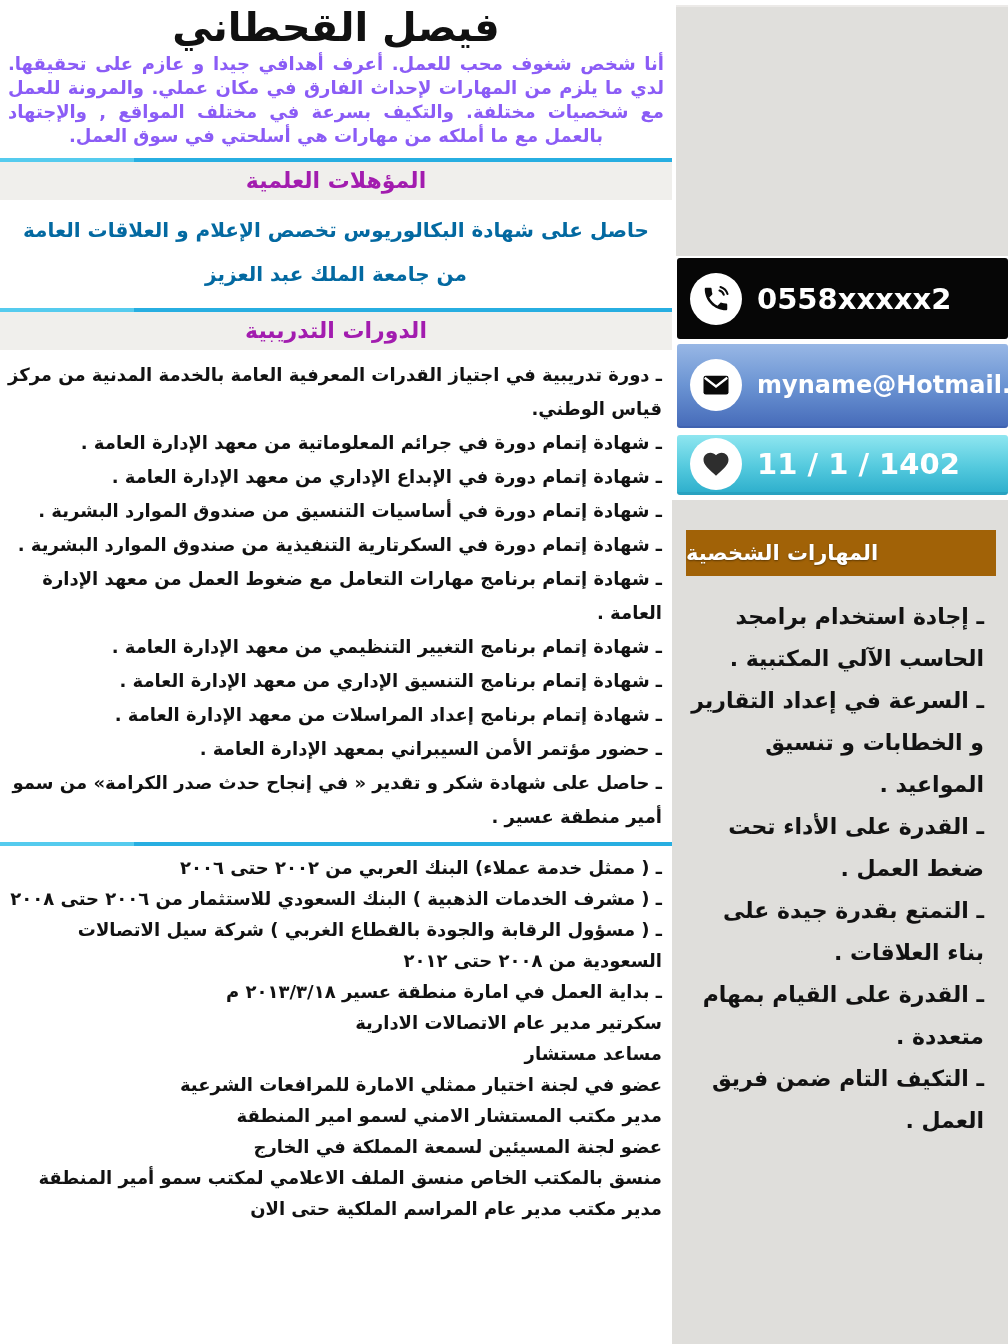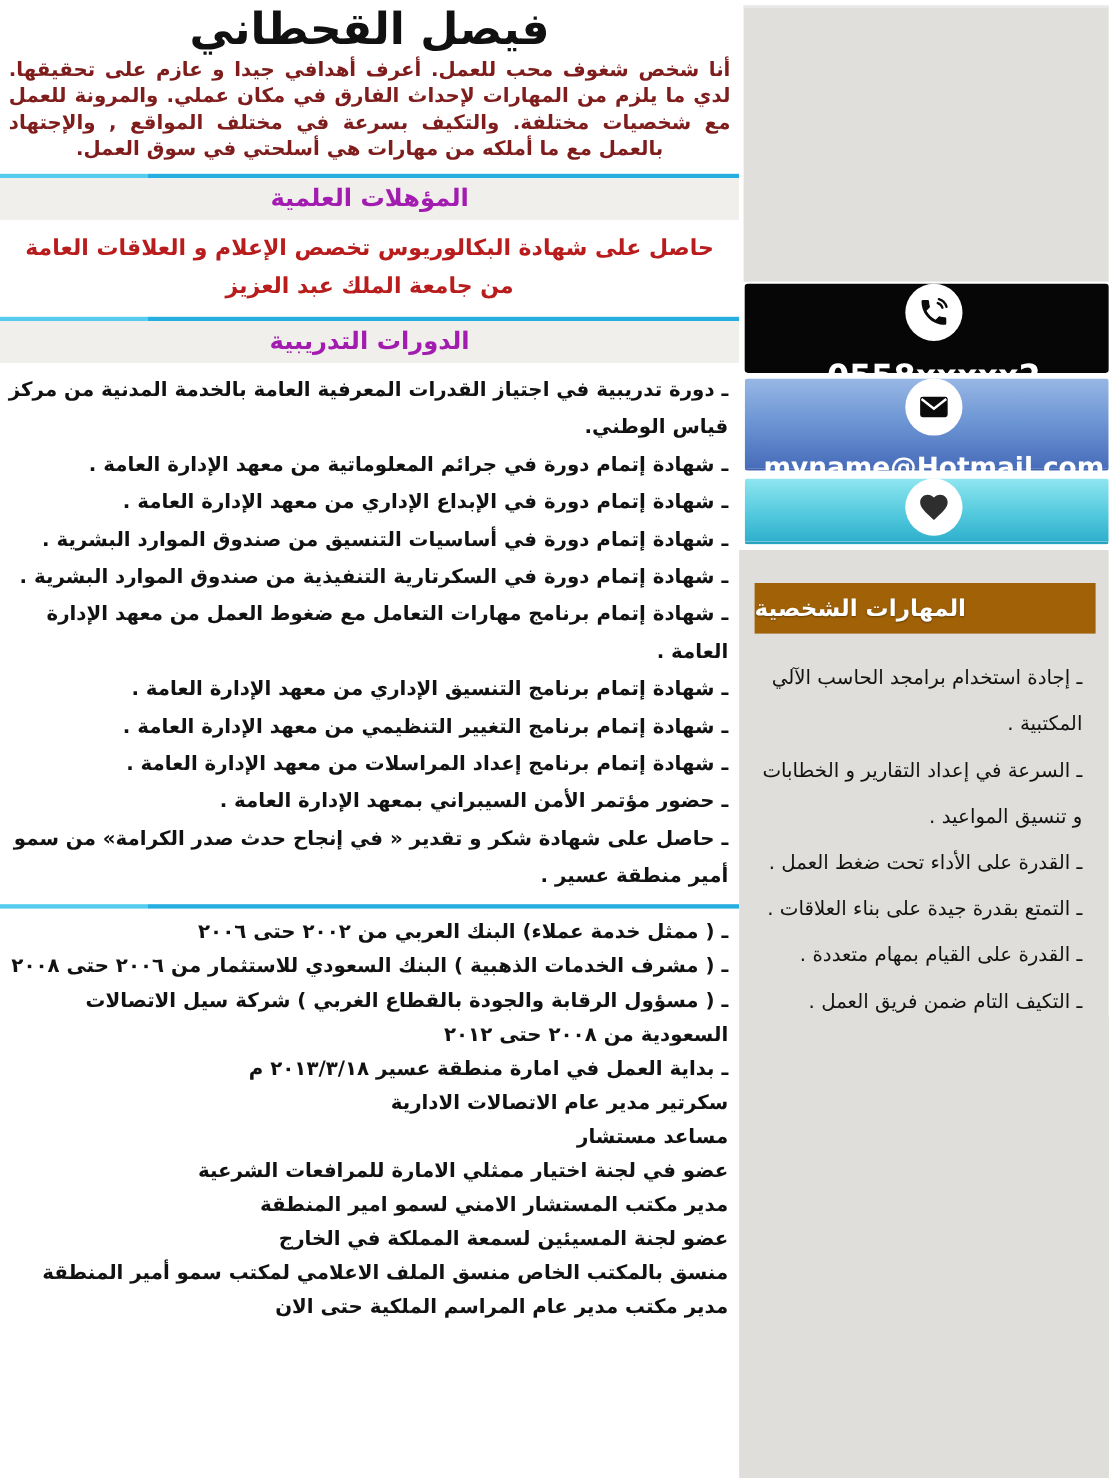--- a/index.html
+++ b/index.html
@@ -11,46 +11,46 @@
   .page { width:1008px; height:1344px; display:flex; background:#ffffff; }
 
   
   .main-col { width:672px; height:1344px; background:#ffffff; overflow:hidden; }
   .name-title {
     font-size:40px; font-weight:bold; text-align:center;
     margin:4px 0 2px; direction:rtl; color:#111;
   }
   .bio {
     direction:rtl; font-size:18px; font-weight:bold; line-height:24px;
-    text-align:justify; text-align-last:center; margin:2px 8px 10px; color:#7f1d1d;
+    text-align:justify; text-align-last:center; margin:2px 8px 10px; color:#8b5cf6;
   }
   .sec-line {
     height:4px;
     background:linear-gradient(to right,#55cbee 0%,#55cbee 20%,#27aee1 20%,#27aee1 100%);
   }
   .sec-band {
     background:#f0efec; height:38px; line-height:38px; text-align:center;
     font-size:22px; font-weight:bold; direction:rtl; color:#a21caf; margin-bottom:2px;
   }
   .qual-text {
     direction:rtl; text-align:center; font-size:20px; font-weight:bold;
-    line-height:34px; margin:8px 12px 12px; color:#b91c1c;
+    line-height:44px; margin:8px 12px 12px; color:#0369a1;
   }
   ul.plain-list { list-style:none; direction:rtl; text-align:right; }
   .courses-list { padding:6px 10px 8px 6px; font-size:18px; font-weight:bold; }
   .courses-list li { line-height:34px; }
   .exp-list { padding:6px 10px 4px 6px; font-size:18px; font-weight:bold; }
   .exp-list li { line-height:31px; }
 
   
   .sidebar { width:336px; height:1344px; display:flex; flex-direction:column; background:#ffffff; }
   .photo-placeholder { height:251px; margin:5px 0 0 4px; background:#e0dfdc; border-top:2px solid #eceae8; }
   .srow {
     display:flex; align-items:center; gap:15px; padding-left:13px;
-    direction:ltr; color:#ffffff; font-weight:bold; border-radius:3px;flex-direction:column;
+    direction:ltr; color:#ffffff; font-weight:bold; border-radius:3px;
   }
   .phone-row { background:#060606; height:81px; margin:2px 0 0 5px; font-size:29px; }
   .email-row {
     background:linear-gradient(#98b7e5 0%, #6b94d3 50%, #476cba 100%);
     height:84px; margin:5px 0 0 5px; font-size:24px;
     border-bottom:2px solid #3f62b0;
   }
   .date-row {
     background:linear-gradient(#8fe6f0 0%, #55cade 55%, #2fb0cd 100%);
     height:60px; margin:7px 0 0 5px; font-size:29px;
@@ -60,21 +60,21 @@
     width:52px; height:52px; border-radius:50%; background:#ffffff;
     display:flex; align-items:center; justify-content:center; flex:0 0 52px;
   }
   .icon-circle svg { width:30px; height:30px; }
   .skills-panel { flex:1; background:#dfdedb; margin-top:5px; }
   .skills-header {
     background:#a16207; color:#ffffff; text-align:left; height:46px; line-height:46px;
     font-size:21px; font-weight:bold; margin:30px 12px 10px 14px; direction:rtl;
     text-shadow:0 1px 2px rgba(0,0,0,.4);
   }
-  .skills-list { padding:10px 24px 0 12px; font-size:18px; font-weight:normal; }
+  .skills-list { padding:10px 24px 0 12px; font-size:22px; font-weight:bold; }
   .skills-list li { line-height:42px; color:#121212; }
 </style>
 </head>
 <body>
 
 <div class="page">
 
   <main class="main-col">
     <h1 class="name-title">فيصل القحطاني</h1>
     <p class="bio">أنا شخص شغوف محب للعمل. أعرف أهدافي جيدا و عازم على تحقيقها. لدي ما يلزم من المهارات لإحداث الفارق في مكان عملي. والمرونة للعمل مع شخصيات مختلفة. والتكيف بسرعة في مختلف المواقع , والإجتهاد بالعمل مع ما أملكه من مهارات هي أسلحتي في سوق العمل.</p>
@@ -90,22 +90,22 @@
       <span>الدورات التدريبية</span>
     </div>
     <ul class="plain-list courses-list">
 
     <li>ـ دورة تدريبية في اجتياز القدرات المعرفية العامة بالخدمة المدنية من مركز قياس الوطني.</li>
         <li>ـ شهادة إتمام دورة في جرائم المعلوماتية من معهد الإدارة العامة .</li>
         <li>ـ شهادة إتمام دورة في الإبداع الإداري من معهد الإدارة العامة .</li>
         <li>ـ شهادة إتمام دورة في أساسيات التنسيق من صندوق الموارد البشرية .</li>
         <li>ـ شهادة إتمام دورة في السكرتارية التنفيذية من صندوق الموارد البشرية .</li>
         <li>ـ شهادة إتمام برنامج مهارات التعامل مع ضغوط العمل من معهد الإدارة العامة .</li>
+        <li>ـ شهادة إتمام برنامج التغيير التنظيمي من معهد الإدارة العامة .</li>
         <li>ـ شهادة إتمام برنامج التنسيق الإداري من معهد الإدارة العامة .</li>
-        <li>ـ شهادة إتمام برنامج التغيير التنظيمي من معهد الإدارة العامة .</li>
         <li>ـ شهادة إتمام برنامج إعداد المراسلات من معهد الإدارة العامة .</li>
         <li>ـ حضور مؤتمر الأمن السيبراني بمعهد الإدارة العامة .</li>
         <li>ـ حاصل على شهادة شكر و تقدير « في إنجاح حدث صدر الكرامة» من سمو أمير منطقة عسير .</li>
       </ul>
 
     <div class="sec-line"></div>
     <ul class="plain-list exp-list">
 
     <li>ـ ( ممثل خدمة عملاء) البنك العربي من ٢٠٠٢ حتى ٢٠٠٦</li>
         <li>ـ ( مشرف الخدمات الذهبية ) البنك السعودي للاستثمار من ٢٠٠٦ حتى ٢٠٠٨</li>

